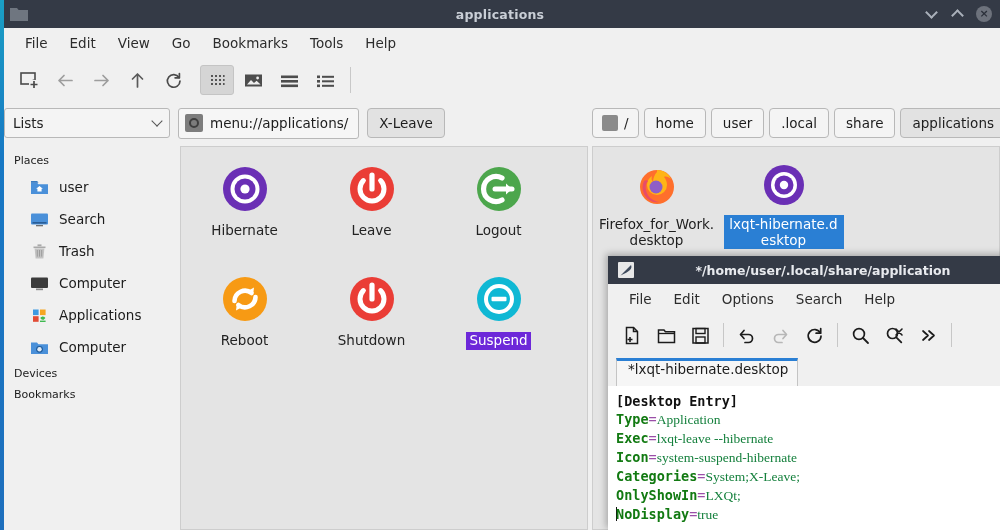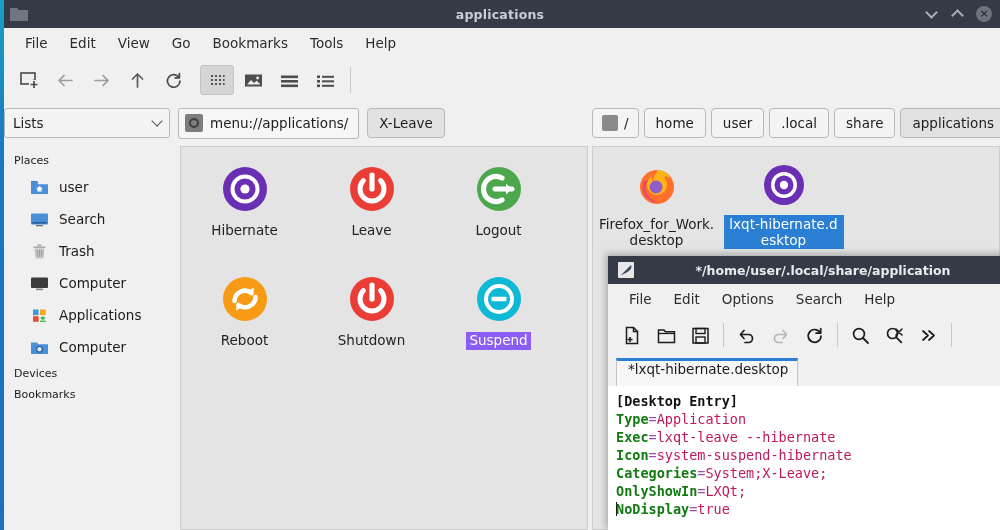--- a/index.html
+++ b/index.html
@@ -121,21 +121,21 @@
   .grid-cell {
     width: 127px; height: 110px; display: flex; flex-direction: column;
     align-items: center; justify-content: flex-start; padding-top: 8px;
   }
   .grid-cell .gi { width: 48px; height: 48px; }
   .grid-cell .glabel {
     margin-top: 9px; font-size: 13.5px; color: #222;
     padding: 1px 3px; max-width: 120px; text-align: center;
     word-break: break-word; line-height: 1.18;
   }
-  .glabel.sel { background: #8b5cf6; color: #fff; }
+  .glabel.sel { background: #6d28d9; color: #fff; }
 
   
   #fm-right-crumbs {
     position: absolute; left: 592px; top: 102px; width: 408px; height: 42px;
     display: flex; align-items: center; gap: 5px;
   }
   #fm-right {
     position: absolute; left: 592px; top: 146px; width: 408px; height: 384px;
     background: #e4e4e4; border: 1px solid #cdcdcd;
   }
@@ -187,21 +187,21 @@
   }
   .ed-tab .tabx { color: #777; font-size: 13px; }
   #ed-textarea {
     background: #ffffff; padding: 6px 0 0 8px;
     font-family: "DejaVu Sans Mono", monospace; font-size: 13.5px;
     line-height: 18px; height: 144px; position: relative;
   }
   .k { color: #127a12; font-weight: bold; }
   .sec { color: #111; font-weight: bold; }
   .op { color: #9a4fa8; }
-  .v { color: #be185d; }
+  .v { color: #15803d; font-family: Liberation Serif, serif; }
   .caret {
     display:inline-block; width: 1px; height: 14px; background: #111;
     vertical-align: -2px; margin-right: -1px;
   }
 </style>
 </head>
 <body>
 
 <div id="root">
 

